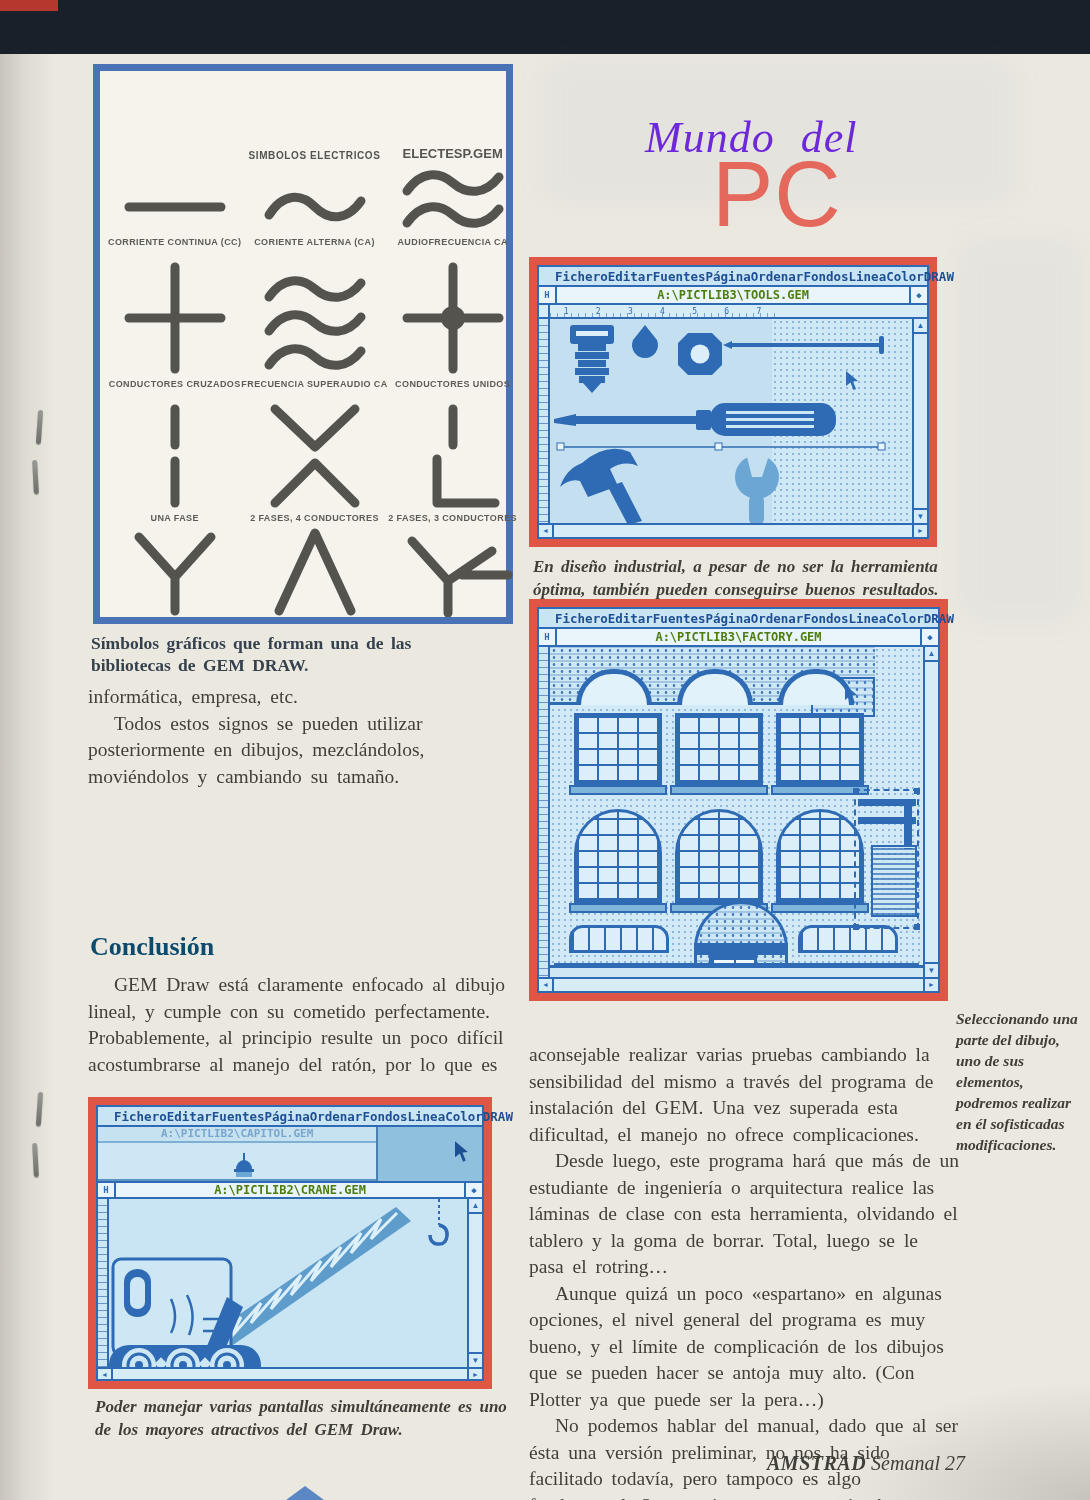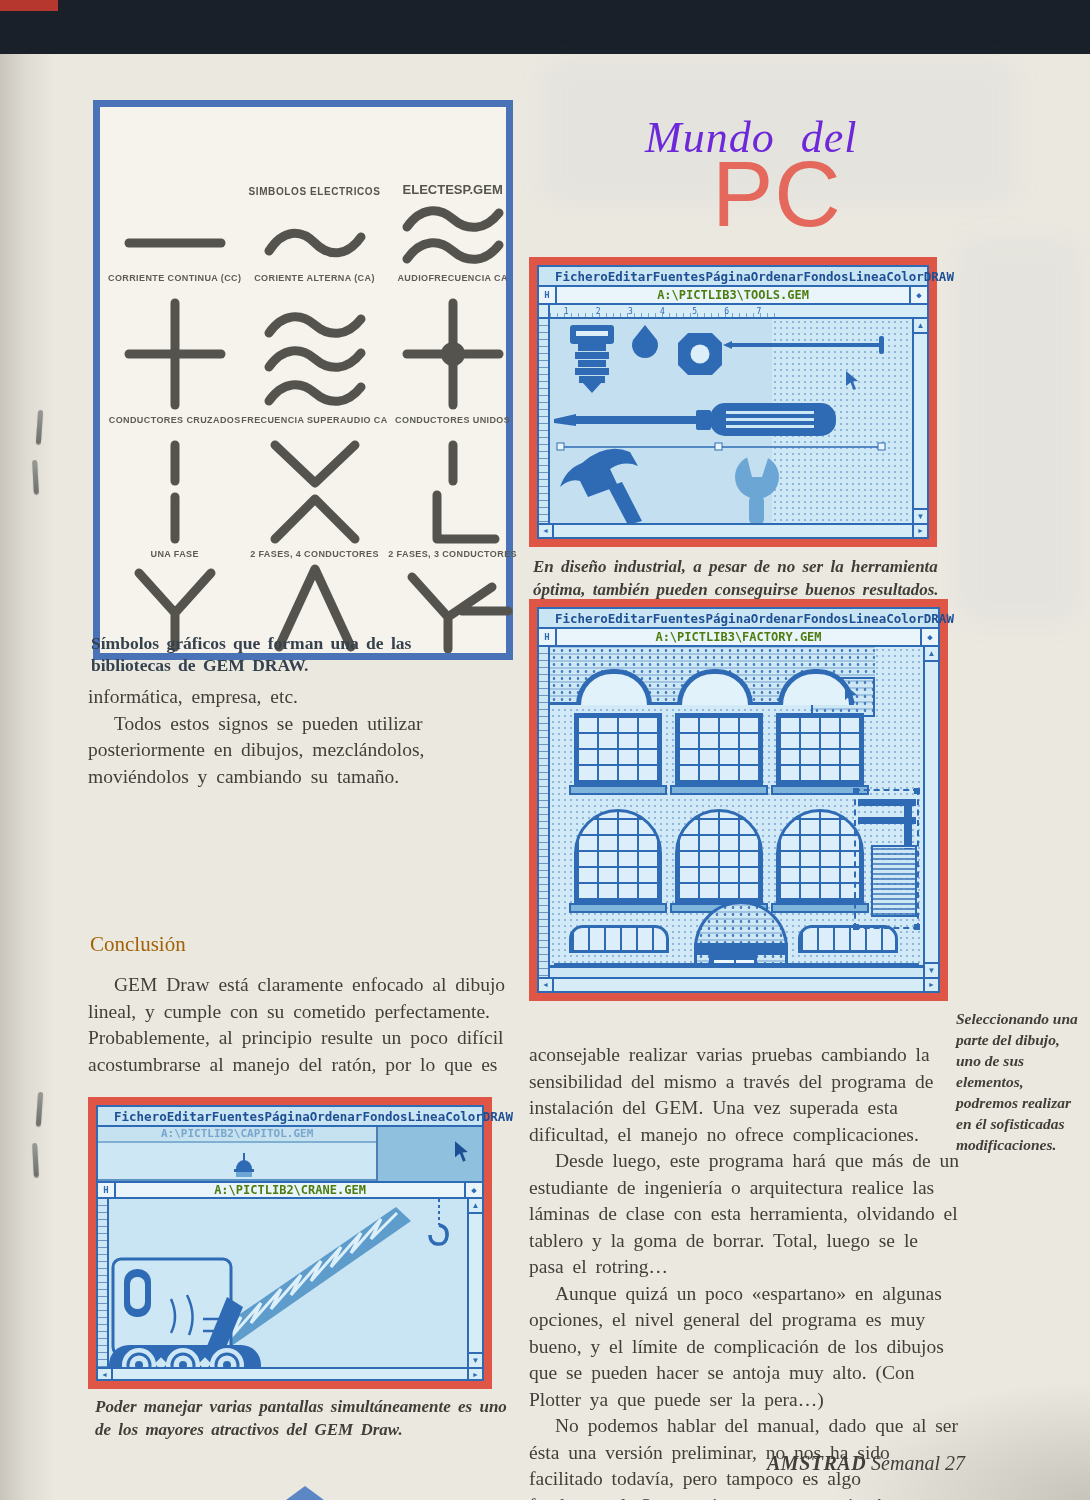--- a/index.html
+++ b/index.html
@@ -18,21 +18,21 @@
   .bottom-right-shade { position:absolute; right:0; bottom:0; width:260px; height:120px;
     background:radial-gradient(ellipse at 100% 100%, rgba(70,66,58,.22), rgba(70,66,58,0) 70%); }
   .ghost-wash { position:absolute; background:rgba(120,150,195,.06); filter:blur(14px); border-radius:20px; }
   .staple { position:absolute; width:5px; height:34px; background:linear-gradient(#9a9a96,#6e6e6a);
     border-radius:3px; box-shadow:0 1px 1px rgba(0,0,0,.35); }
   .bottom-blue-tri { position:absolute; left:286px; top:1486px; width:38px; height:14px;
     background:#5b87c5; clip-path:polygon(50% 0, 100% 100%, 0 100%); }
 
   
   .symbols-panel { position:absolute; left:93px; top:64px; width:420px; height:560px;
-    background:#f5f3ec; border:7px solid #4a72b6;margin-top:36px; }
+    background:#f5f3ec; border:7px solid #4a72b6; }
   .symbols-grid { position:absolute; inset:0; display:grid;
     grid-template-columns:1fr 1.15fr 1fr; padding:6px 8px 4px 8px; }
   .sym-cell { display:flex; flex-direction:column; align-items:center; justify-content:flex-end; }
   .sym-label { font-family:"Liberation Sans", sans-serif; font-size:9px; font-weight:bold;
     color:#5c5b55; letter-spacing:.4px; white-space:nowrap; margin-top:2px; }
   .sym-head { font-family:"Liberation Sans", sans-serif; font-weight:bold; color:#55544e; }
   .sym-svg { display:block; }
   .sym-stroke { fill:none; stroke:#54534d; stroke-width:9; stroke-linecap:round; stroke-linejoin:round; }
   .sym-fill { fill:#54534d; }
 
@@ -42,21 +42,21 @@
   
   .masthead-line1 { position:absolute; left:645px; top:112px; font-style:italic; font-size:44px;
     color:#6d28d9; word-spacing:14px; letter-spacing:1px; }
   .masthead-line2 { position:absolute; left:712px; top:148px; font-family:"Liberation Sans", sans-serif;
     font-size:92px; line-height:1; color:#e4685c; letter-spacing:1px; }
 
   
   .body-col { position:absolute; font-size:19.5px; line-height:26.5px; word-spacing:4px; color:#423f39; }
   .body-col p { margin:0; }
   .body-col p.ind { text-indent:26px; }
-  .section-head { position:absolute; font-size:21px; font-weight:normal; color:#a16207; }
+  .section-head { position:absolute; font-size:26px; font-weight:bold; color:#0c4a6e; }
   .caption { position:absolute; font-size:17px; font-style:italic; font-weight:bold;
     color:#403e38; line-height:22.5px; word-spacing:3px; }
   .side-caption { position:absolute; left:956px; top:1008px; width:130px; font-size:15.5px;
     font-style:italic; font-weight:bold; color:#403e38; line-height:21px; }
   .footer { position:absolute; left:0; top:1452px; width:965px; text-align:right; font-size:20px; }
   .footer .mag { font-weight:bold; font-style:italic; letter-spacing:.5px; }
   .footer .issue { font-style:italic; }
 
   
   .shot { position:absolute; border:8px solid #df5546; background:#bedcee; }

